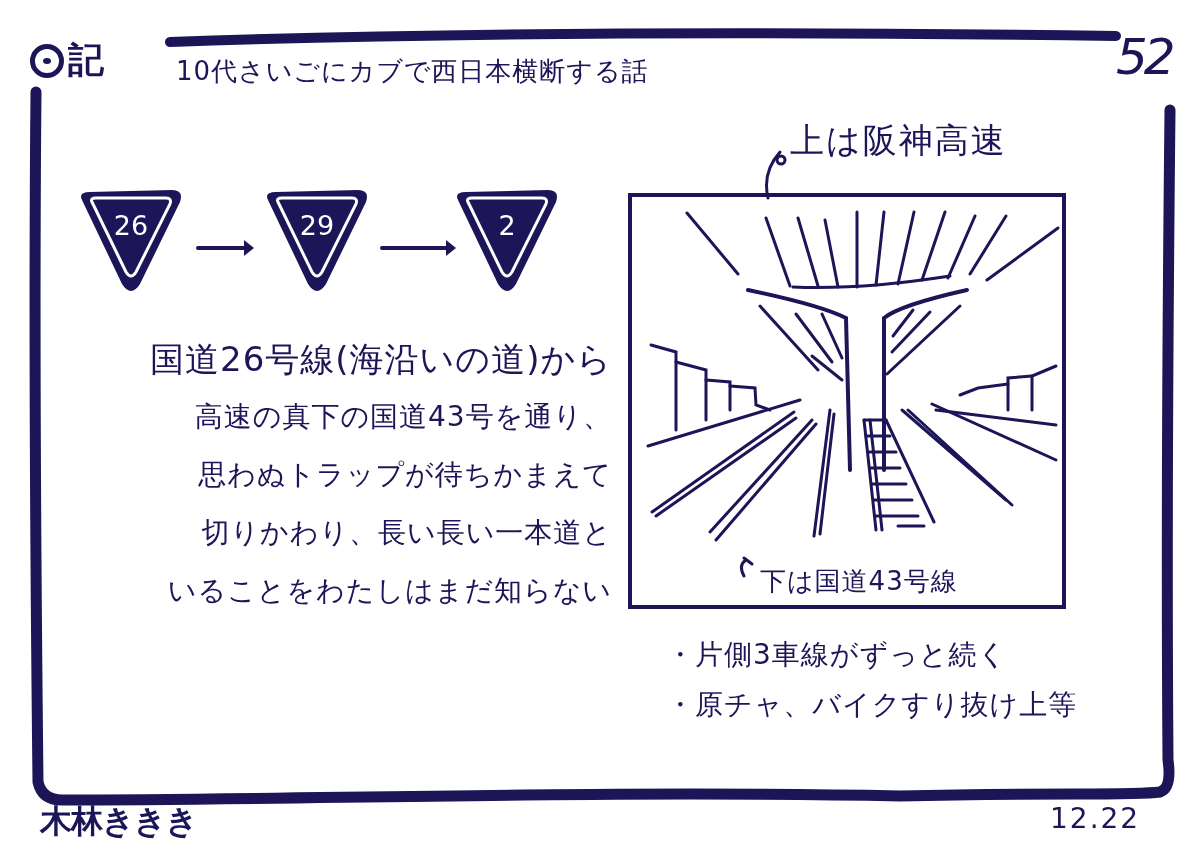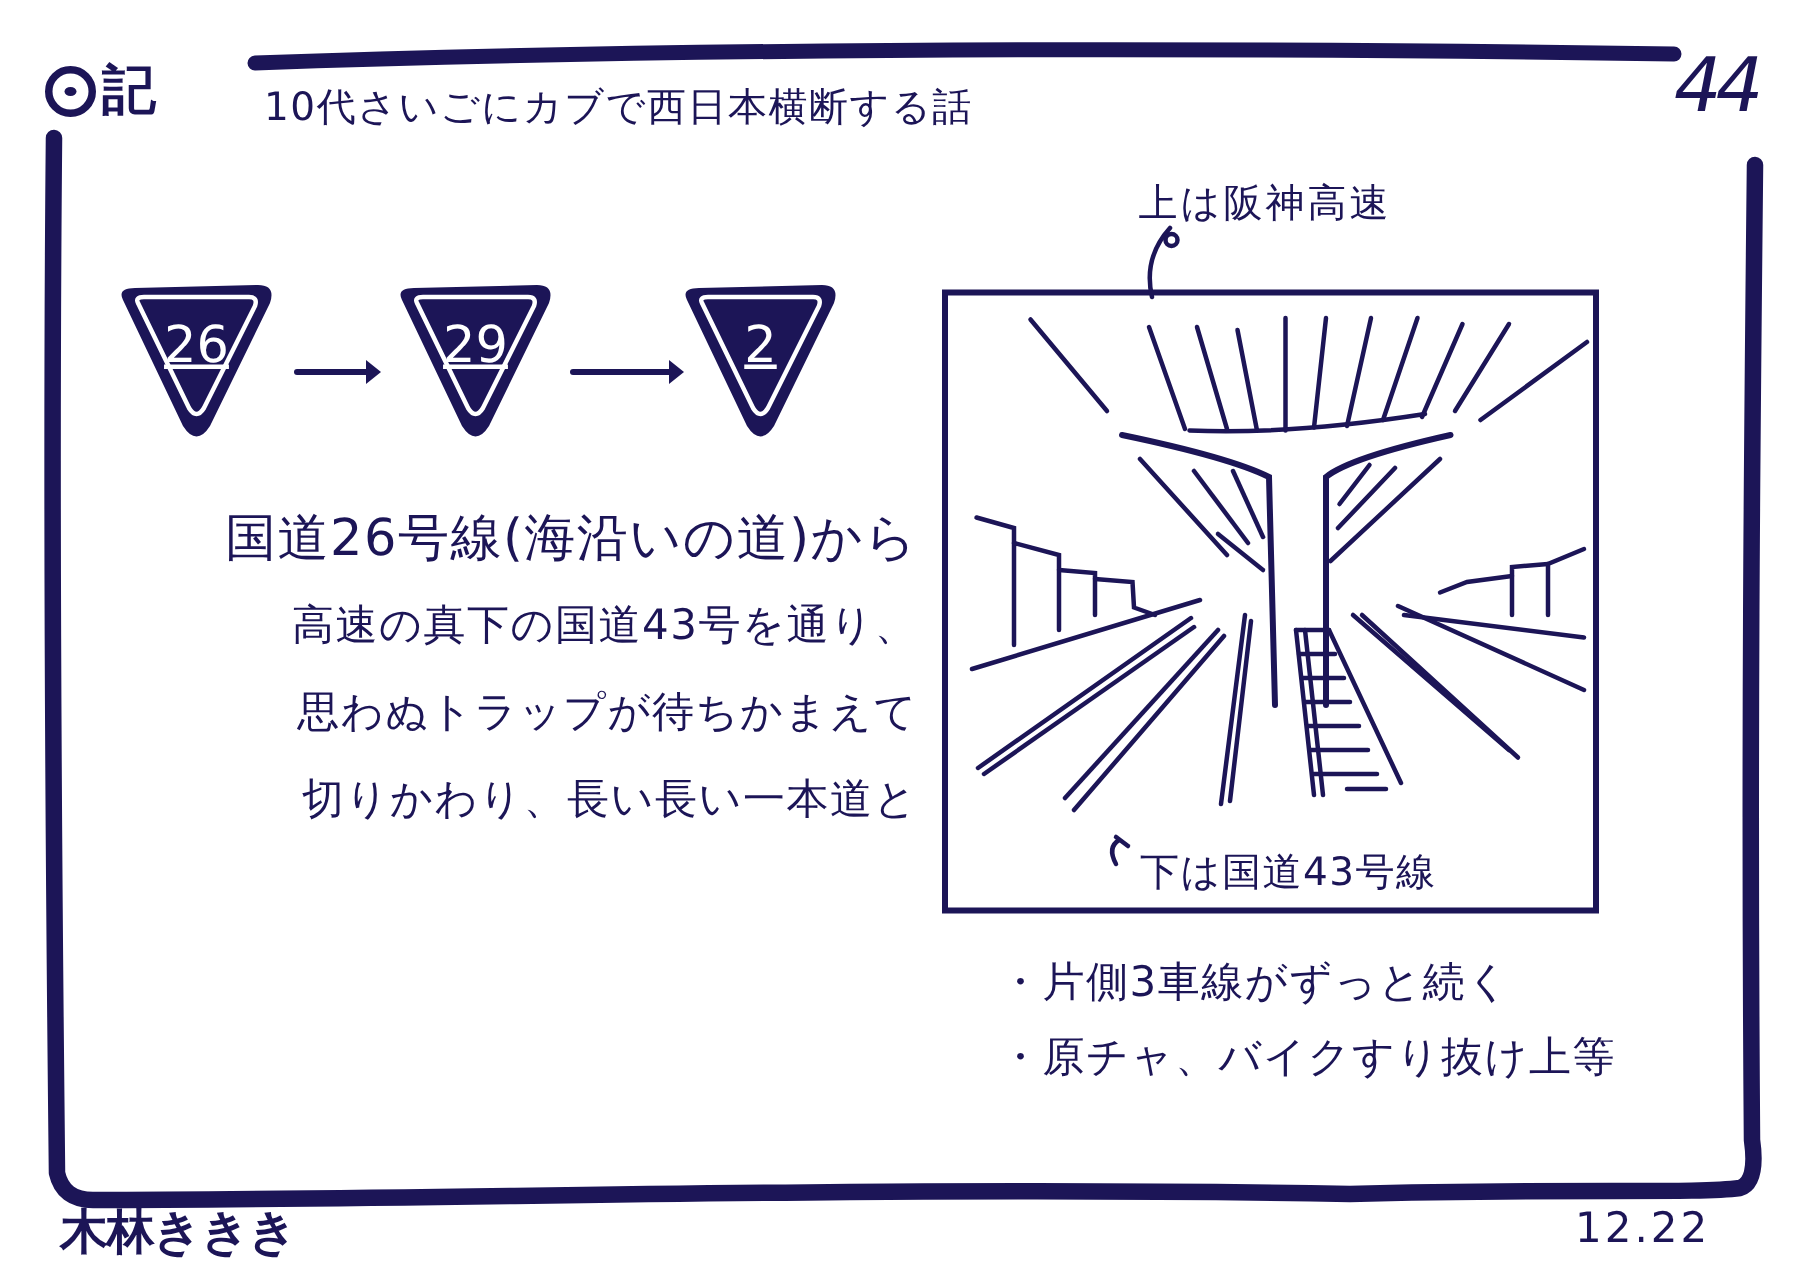--- a/index.html
+++ b/index.html
@@ -16,30 +16,30 @@
   }
   .title-mark .circ {
     width: 34px; height: 34px; border: 5px solid #1c1557; border-radius: 50%; box-sizing: border-box;
     display: inline-flex; align-items: center; justify-content: center;
   }
   .title-mark .circ i { width: 8px; height: 6px; background: #1c1557; border-radius: 50%; display: block; }
   .subtitle { left: 176px; top: 54px; font-size: 26px; letter-spacing: 1px; }
   .page-num { left: 1116px; top: 28px; font-size: 50px; font-style: italic; letter-spacing: -4px; }
   .signs { left: 76px; top: 186px; width: 480px; height: 110px; }
   .sign { position: absolute; top: 0; width: 110px; height: 110px; }
-  .sign-num { position: absolute; width: 100%; top: 24px; text-align: center; color: #fff; font-size: 34px; font-weight: normal; text-decoration: underline; }
+  .sign-num { position: absolute; width: 100%; top: 24px; text-align: center; color: #fff; font-size: 27px; font-weight: normal; }
   .arrow { position: absolute; top: 60px; height: 4px; background: #1c1557; border-radius: 2px; }
   .arrow::after {
     content: ""; position: absolute; right: -6px; top: -6px;
     border-left: 10px solid #1c1557; border-top: 8px solid transparent; border-bottom: 8px solid transparent;
   }
   .body-text { left: 72px; top: 330px; width: 540px; text-align: right; }
   .body-line { font-size: 34px; line-height: 58px; height: 58px; white-space: nowrap; letter-spacing: 1px; }
   .body-line.small { font-size: 28px; }
-  .illus-label-top { left: 759px; top: 118px; font-size: 26px; letter-spacing: 2px; }
+  .illus-label-top { left: 790px; top: 118px; font-size: 34px; letter-spacing: 2px; }
   .illus-label-bottom { left: 760px; top: 564px; font-size: 26px; letter-spacing: 1px; }
   .notes { left: 666px; top: 630px; }
   .note-line { font-size: 28px; line-height: 50px; height: 50px; white-space: nowrap; letter-spacing: 1px; }
   .author { left: 40px; top: 800px; font-size: 32px; font-weight: bold; letter-spacing: -1px; }
   .date { left: 1050px; top: 802px; font-size: 28px; letter-spacing: 2px; }
 </style>
 </head>
 <body>
 
 <svg class="frame" width="1200" height="846">
@@ -117,21 +117,21 @@
   </g>
 </svg>
 
 <div class="abs title-mark ink">
   <span class="circ">
       <i></i>
     </span>
   <span>記</span>
 </div>
 <div class="abs subtitle ink">10代さいごにカブで西日本横断する話</div>
-<div class="abs page-num ink">44</div>
+<div class="abs page-num ink">52</div>
 
 <div class="abs signs">
   <div class="sign" style="left:0;">
     <svg width="110" height="110">
       <path d="M6 14 Q 2 6 14 6 L 96 4 Q 108 4 104 16 L 64 98 Q 55 112 46 98 Z" fill="#1c1557"></path>
       <path d="M16 16 Q 14 12 20 12 L 90 12 Q 96 12 94 18 L 60 86 Q 55 94 50 86 Z" fill="none" stroke="#fff" stroke-width="3"></path>
     </svg>
     <div class="sign-num">26</div>
   </div>
   <div class="arrow" style="left:120px; width:52px;"></div>
@@ -150,20 +150,21 @@
     </svg>
     <div class="sign-num">2</div>
   </div>
 </div>
 
 <div class="abs body-text ink">
   <div class="body-line">国道26号線(海沿いの道)から</div>
   <div class="body-line small">高速の真下の国道43号を通り、</div>
   <div class="body-line small">思わぬトラップが待ちかまえて</div>
   <div class="body-line small">切りかわり、長い長い一本道と</div>
+  <div class="body-line small">いることをわたしはまだ知らない</div>
 </div>
 
 <div class="abs illus-label-top ink">上は阪神高速</div>
 <div class="abs illus-label-bottom ink">下は国道43号線</div>
 
 <div class="abs notes ink">
   <div class="note-line">・片側3車線がずっと続く</div>
   <div class="note-line">・原チャ、バイクすり抜け上等</div>
 </div>
 

